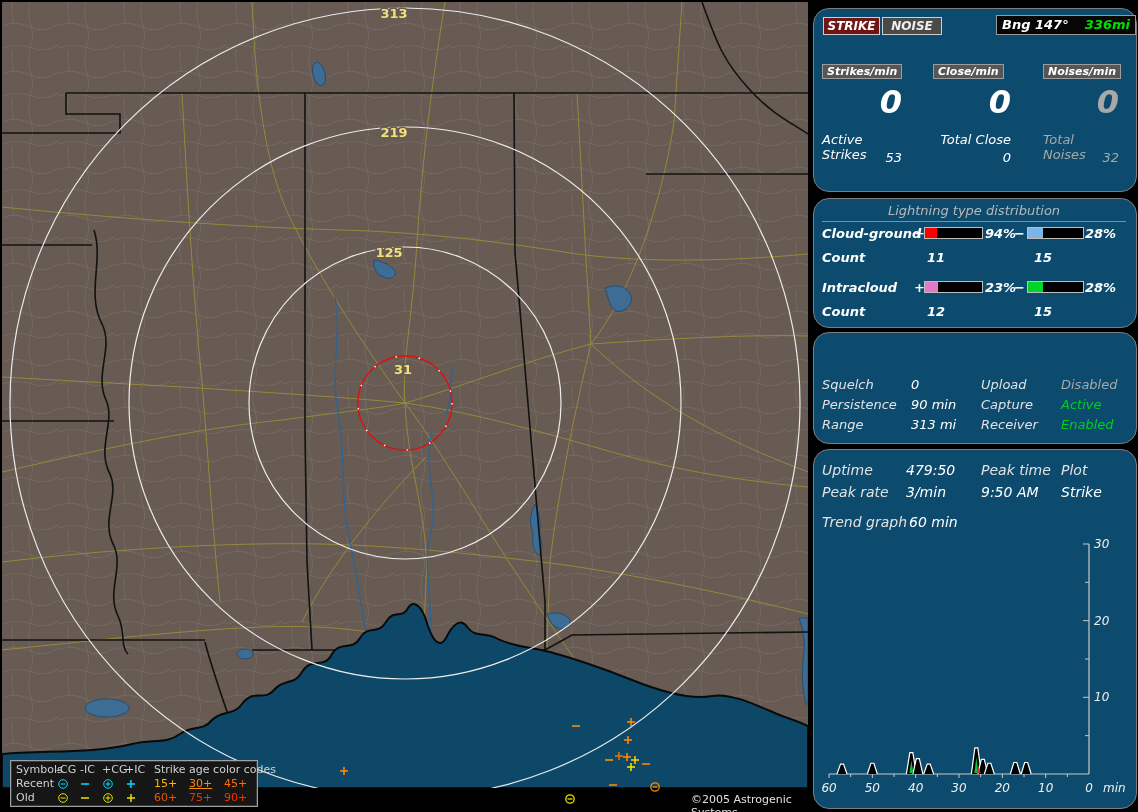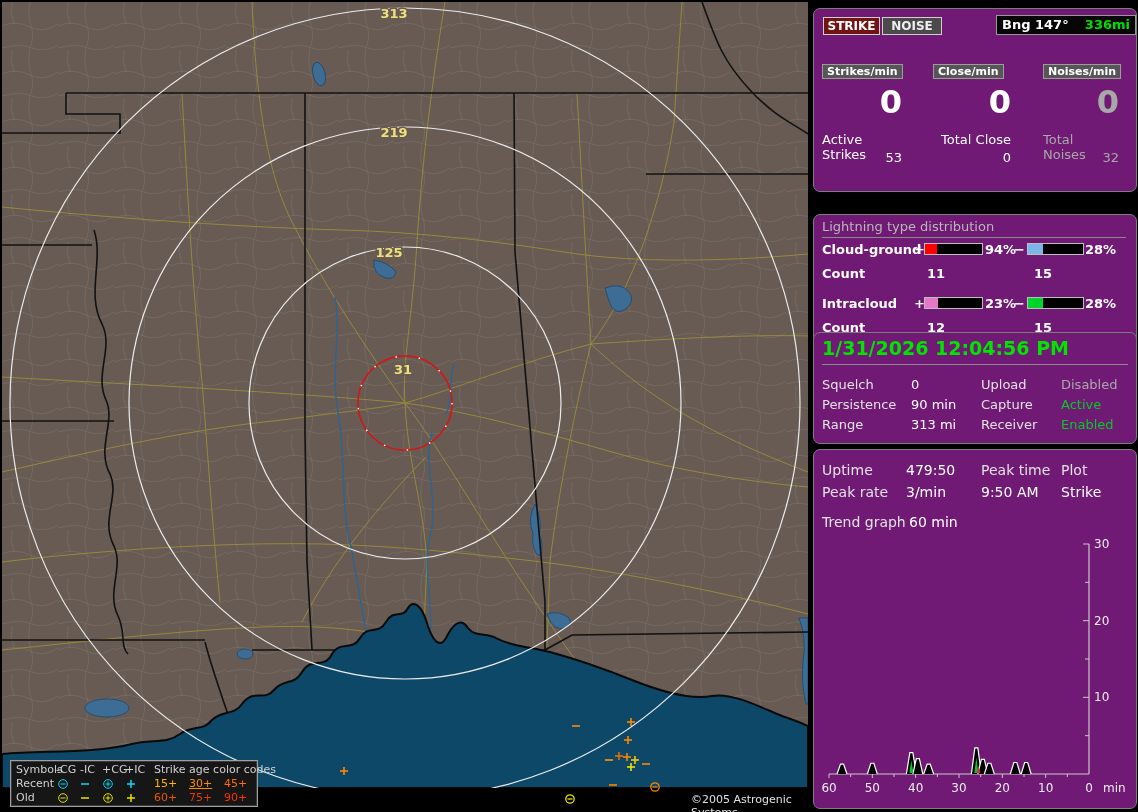--- a/index.html
+++ b/index.html
@@ -8,23 +8,23 @@
   
   .map-wrap{position:absolute;left:2px;top:2px;width:806px;height:808px;background:#000;}
   .map-svg{position:absolute;left:0;top:0;}
   .copyright{position:absolute;left:686px;top:791px;font-size:11px;color:#e0e0e0;background:#000;padding:0 3px;}
   
   .legend{position:absolute;left:8px;top:758px;width:246px;height:45px;background:#161616;
           border:1px solid #a0a0a0;box-shadow:inset 0 0 0 1px #3a3a3a;font-size:11px;color:#d0d0d0;}
   .legend .cell{position:absolute;white-space:nowrap;line-height:12px;}
   .legend svg{display:block;}
   
-  .panel{position:absolute;background:#701a75;border:1px solid #7d7d7d;border-radius:7px;}
+  .panel{position:absolute;background:#0c4a6e;border:1px solid #7d7d7d;border-radius:16px;font-style:italic;}
   #panel-top   {left:813px;top:8px;  width:322px;height:182px;}
-  #panel-dist  {left:813px;top:214px;width:322px;height:128px;}
+  #panel-dist  {left:813px;top:198px;width:322px;height:128px;text-align:center;}
   #panel-status{left:813px;top:332px;width:322px;height:110px;}
   #panel-stats {left:813px;top:449px;width:322px;height:358px;}
   .abs{position:absolute;}
   .btn{display:inline-block;font-weight:bold;font-size:12px;text-align:center;cursor:default;}
   .strike-btn{left:9px;top:8px;width:55px;height:16px;line-height:16px;background:#701414;border:1px solid #cfcfcf;color:#fff;}
   .noise-btn{left:68px;top:8px;width:58px;height:16px;line-height:16px;background:#4a4a4a;border:1px solid #cfcfcf;color:#eee;}
   .bng-box{left:182px;top:6px;width:128px;height:18px;line-height:18px;background:#060606;border:1px solid #989898;
            display:flex;justify-content:space-between;padding:0 5px;font-size:13px;font-weight:bold;}
   .bng-dist{color:#00e000;}
   .min-btn{background:#565656;border:1px solid #9c9c9c;color:#fff;font-size:11px;font-weight:bold;
@@ -322,21 +322,20 @@
       <span class="abs" style="left:271px">28%</span>
     </div>
     <div class="dist-row" style="top:105px;left:0;width:322px">
       <span class="abs" style="left:8px">Count</span>
       <span class="abs" style="left:113px">12</span>
       <span class="abs" style="left:220px">15</span>
     </div>
   </div>
 
   <div class="panel" id="panel-status">
-    <div class="abs clock">1/31/2026 12:04:56 PM</div>
     <div class="srow" style="top:44px;left:8px">
       <span class="lbl">Squelch</span></div>
     <div class="srow" style="top:44px;left:97px"><span>0</span></div>
     <div class="srow" style="top:44px;left:167px"><span class="lbl">Upload</span></div>
     <div class="srow" style="top:44px;left:247px"><span class="muted">Disabled</span></div>
 
     <div class="srow" style="top:64px;left:8px"><span class="lbl">Persistence</span></div>
     <div class="srow" style="top:64px;left:97px"><span>90 min</span></div>
     <div class="srow" style="top:64px;left:167px"><span class="lbl">Capture</span></div>
     <div class="srow" style="top:64px;left:247px"><span class="green">Active</span></div>

